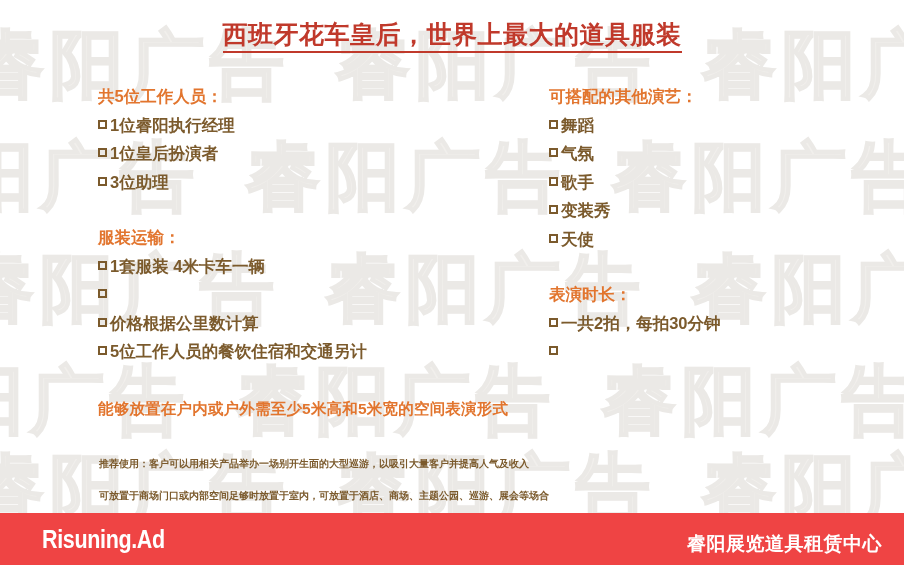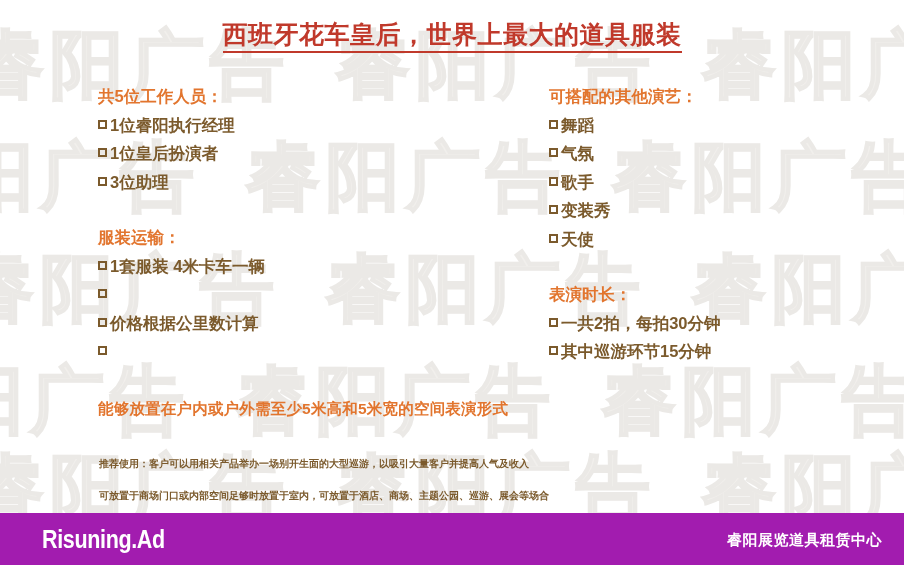--- a/index.html
+++ b/index.html
@@ -148,40 +148,40 @@
     white-space: nowrap;
   }
 
   
   #footer-bar {
     position: absolute;
     left: 0;
     top: 513px;
     width: 904px;
     height: 52px;
-    background: #a21caf;
+    background: #ef4444;
     z-index: 3;
   }
   #brand-logo {
     position: absolute;
     left: 42px;
     top: 12px;
     font-size: 25px;
     font-weight: bold;
     color: #ffffff;
     letter-spacing: -0.4px;
     transform: scaleX(0.86);
     transform-origin: left center;
     font-family: "Liberation Sans", "DejaVu Sans", sans-serif;
   }
   #footer-right-text {
     position: absolute;
     right: 22px;
     top: 18px;
-    font-size: 15px;
+    font-size: 19px;
     font-weight: bold;
     color: #ffffff;
     letter-spacing: 0.5px;
   }
 </style>
 </head>
 <body>
 
 <div id="slide">
 
@@ -221,21 +221,21 @@
       </div>
 
       <div class="sec-gap"></div>
 
       <div class="section">
         <div class="section-heading">服装运输：</div>
         <ul class="bullets">
           <li><span class="sq"></span><span>1套服装 4米卡车一辆</span></li>
           <li><span class="sq"></span></li>
           <li><span class="sq"></span><span>价格根据公里数计算</span></li>
-          <li><span class="sq"></span></li>
+          <li><span class="sq"></span><span>5位工作人员的餐饮住宿和交通另计</span></li>
         </ul>
       </div>
 
     </div>
 
     <div class="column" id="col-right">
 
       <div class="section">
         <div class="section-heading">可搭配的其他演艺：</div>
         <ul class="bullets">
@@ -246,21 +246,21 @@
           <li><span class="sq"></span><span>天使</span></li>
         </ul>
       </div>
 
       <div class="sec-gap"></div>
 
       <div class="section">
         <div class="section-heading">表演时长：</div>
         <ul class="bullets">
           <li><span class="sq"></span><span>一共2拍，每拍30分钟</span></li>
-          <li><span class="sq"></span><span>其中巡游环节15分钟</span></li>
+          <li><span class="sq"></span></li>
         </ul>
       </div>
 
     </div>
 
     <div id="highlight-line">能够放置在户内或户外需至少5米高和5米宽的空间表演形式</div>
 
     <div id="footnote">
       <p>推荐使用：客户可以用相关产品举办一场别开生面的大型巡游，以吸引大量客户并提高人气及收入</p>
       <p>可放置于商场门口或内部空间足够时放置于室内，可放置于酒店、商场、主题公园、巡游、展会等场合</p>

